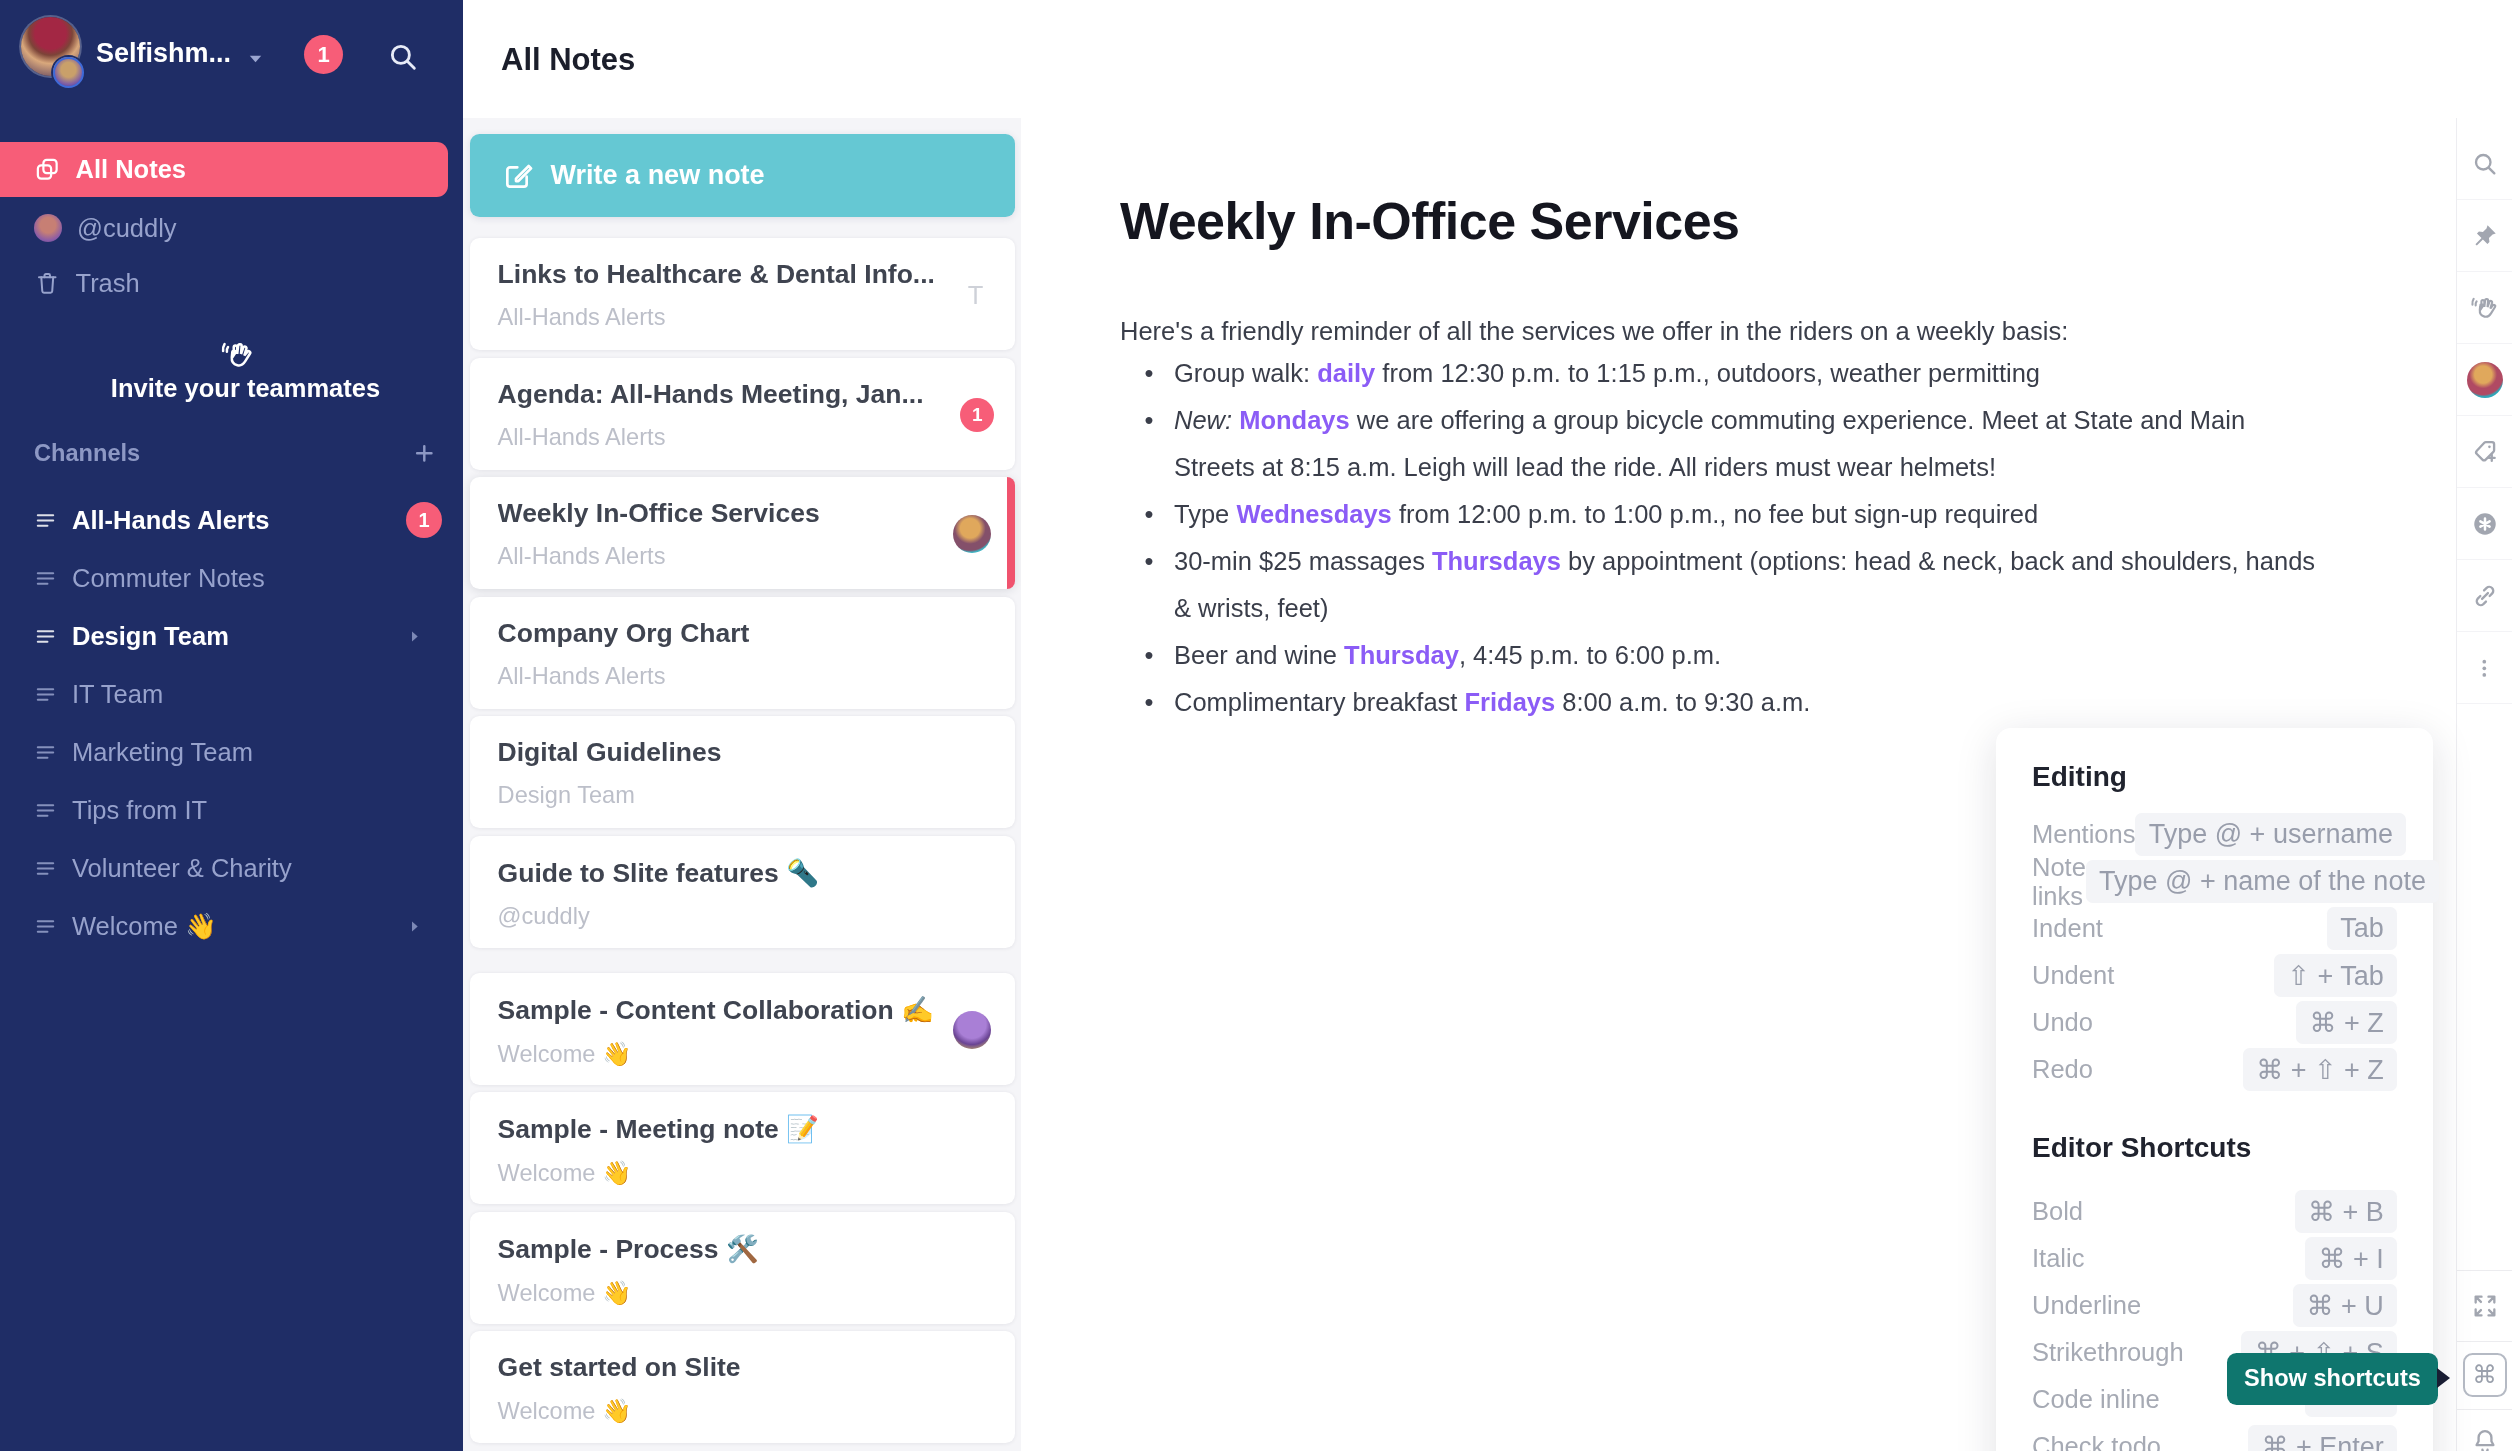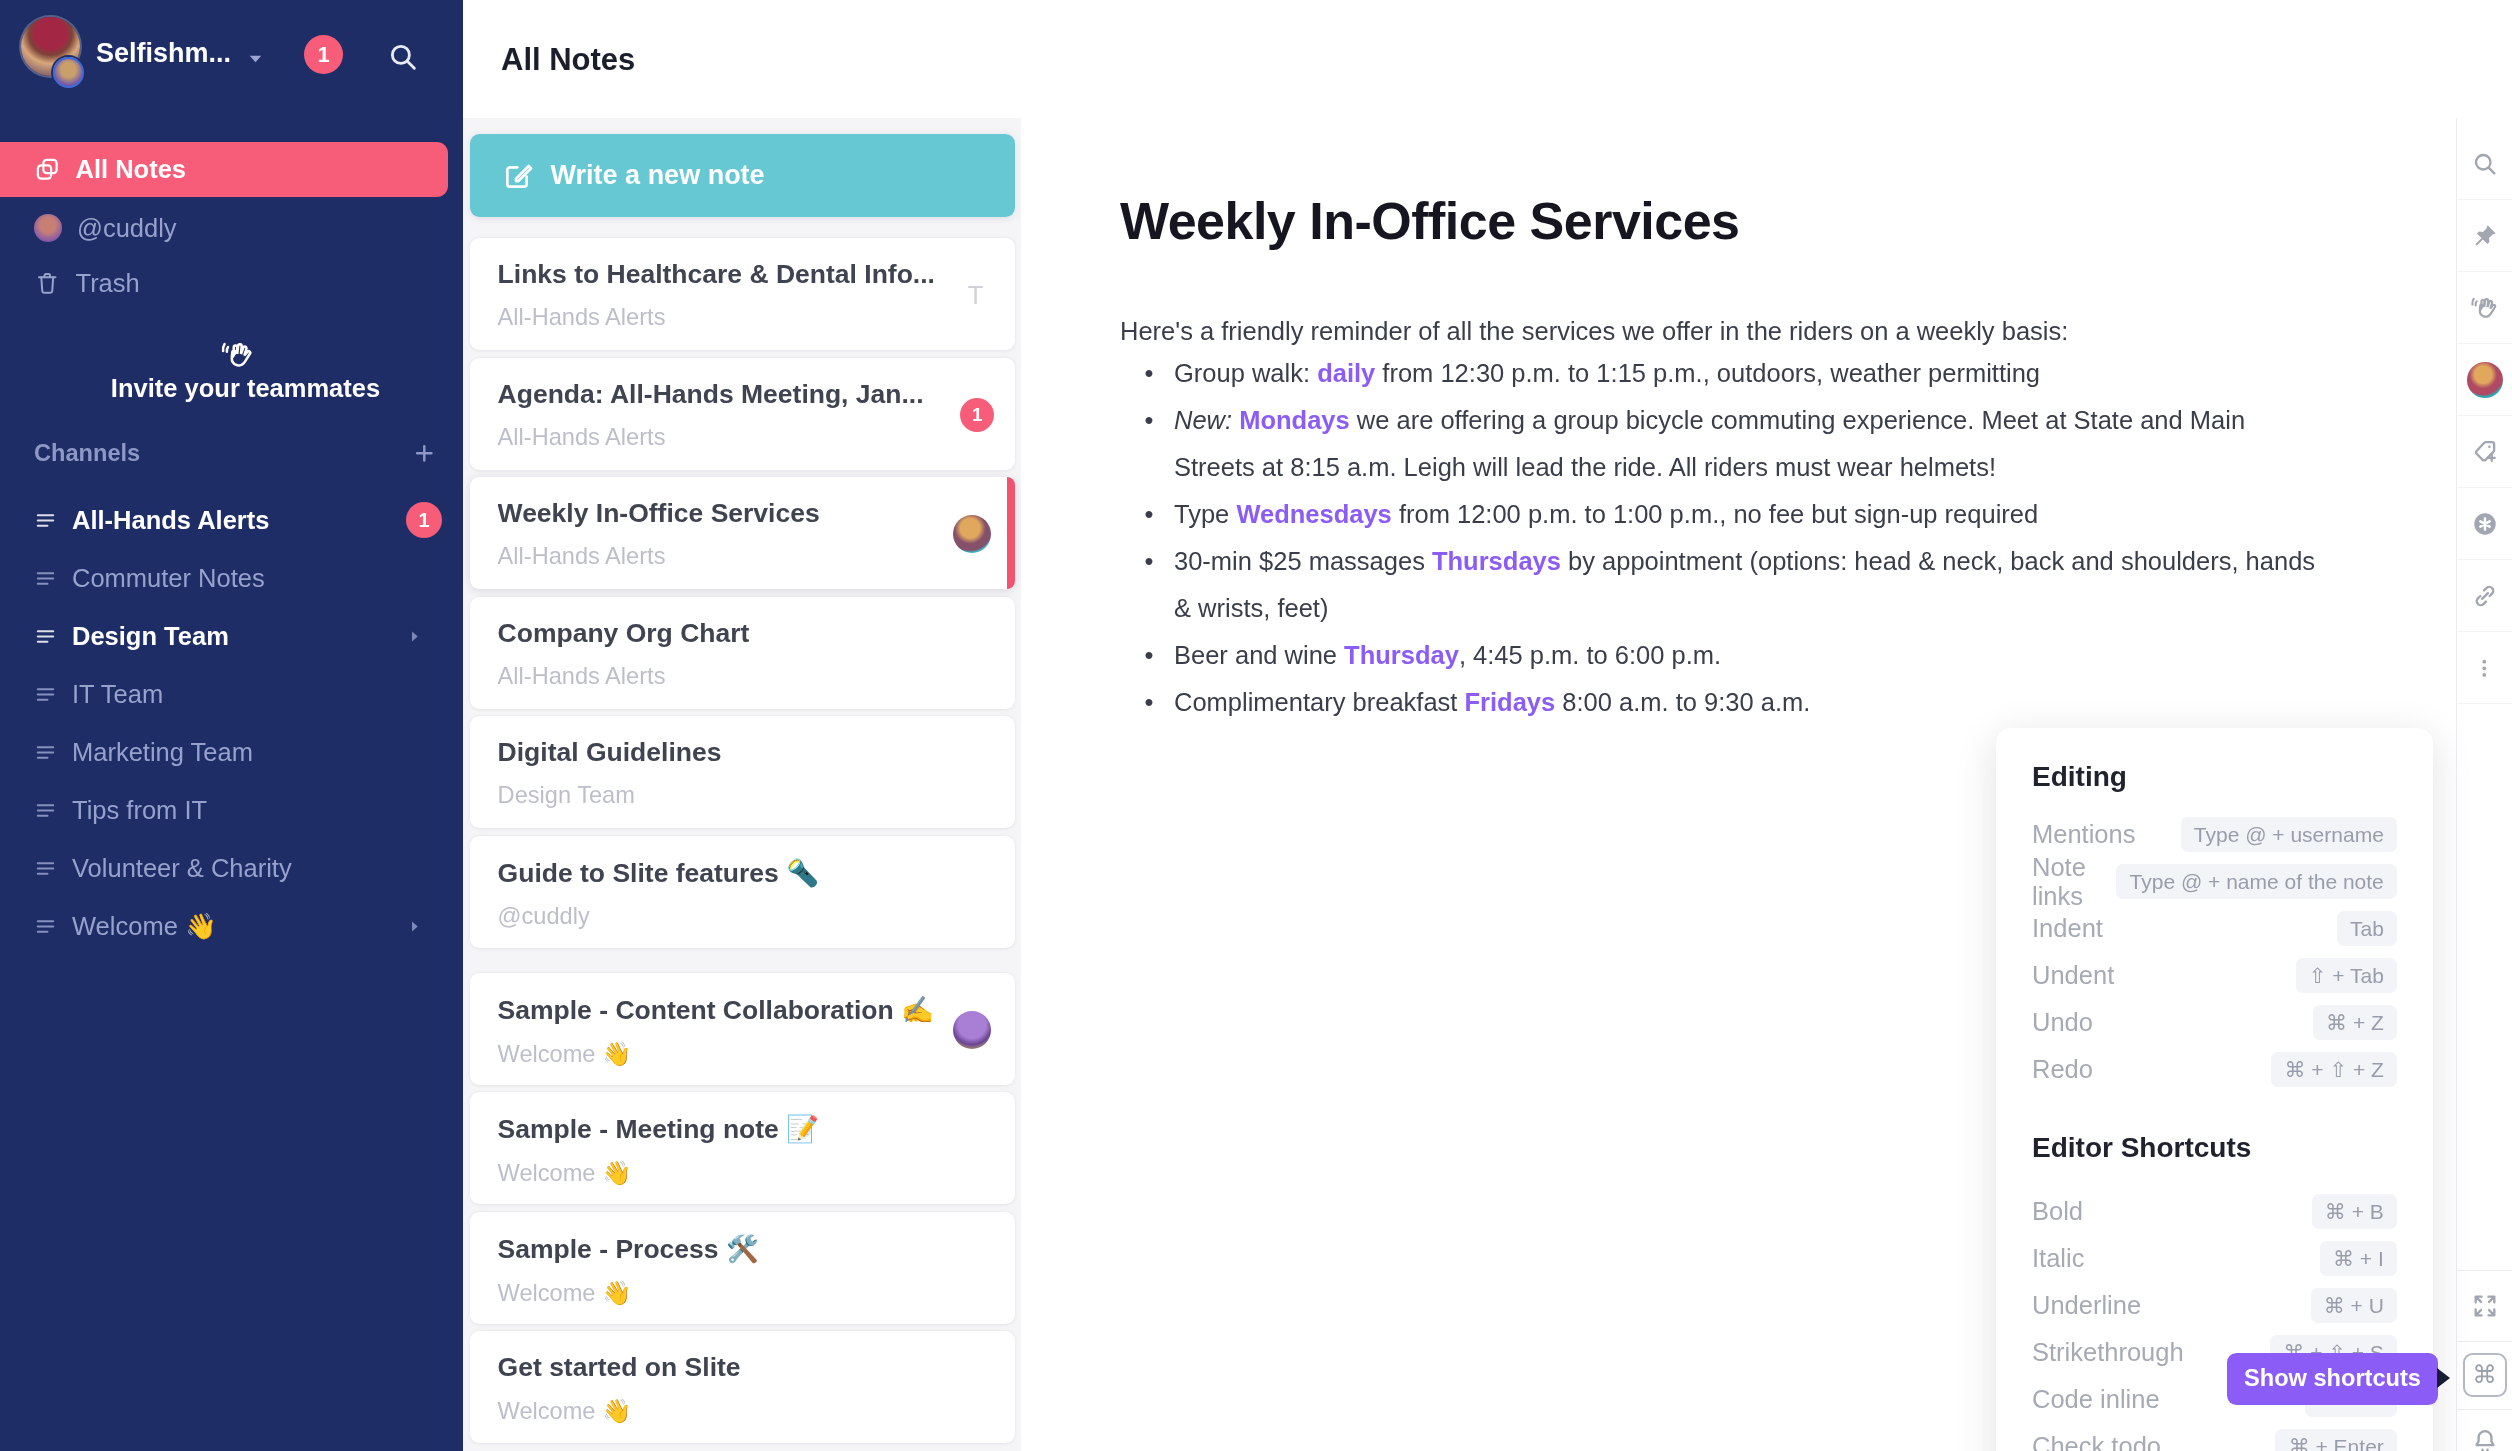--- a/index.html
+++ b/index.html
@@ -93,25 +93,25 @@
     font-size:24.6px;display:flex;align-items:center;justify-content:center;}
 
   
   .shortcuts-panel{position:absolute;left:1996px;top:728px;width:437px;height:794px;background:#fff;
     border-radius:15px;box-shadow:0 9.5px 42px rgba(20,24,50,.13);padding:32px 36px;box-sizing:border-box;z-index:10;}
   .sp-head{font-size:28px;font-weight:700;color:#20232e;height:34px;line-height:34px;}
   .sp-head.second{margin-top:38px;margin-bottom:23px;}
   .sp-head.first{margin-bottom:17px;}
   .krow{display:flex;justify-content:space-between;align-items:center;height:47px;}
   .klabel{font-size:25.5px;color:#a6aab4;}
-  .kpill{background:#f3f4f7;border-radius:6.6px;padding:5.7px 13.2px;font-size:21px;color:#989dab;white-space:nowrap;text-align:center;}
+  .kpill{background:#f3f4f7;border-radius:6.6px;padding:5.7px 13.2px;font-size:27px;color:#989dab;white-space:nowrap;text-align:center;}
   .kpill.empty{min-width:66px;min-height:23px;}
 
   
-  .tooltip{position:absolute;left:2227px;top:1353px;background:#8b5cf6;color:#fff;font-size:23.6px;font-weight:700;
+  .tooltip{position:absolute;left:2227px;top:1353px;background:#0f766e;color:#fff;font-size:23.6px;font-weight:700;
     padding:12.3px 17px;border-radius:9.5px;z-index:20;white-space:nowrap;}
   .tooltip::after{content:"";position:absolute;right:-12.3px;top:50%;margin-top:-10.4px;
     border-left:13.2px solid #191d33;border-top:10.4px solid transparent;border-bottom:10.4px solid transparent;}
 
   .icn svg{display:block;}
 </style>
 </head>
 <body>
 
 <div class="app">

